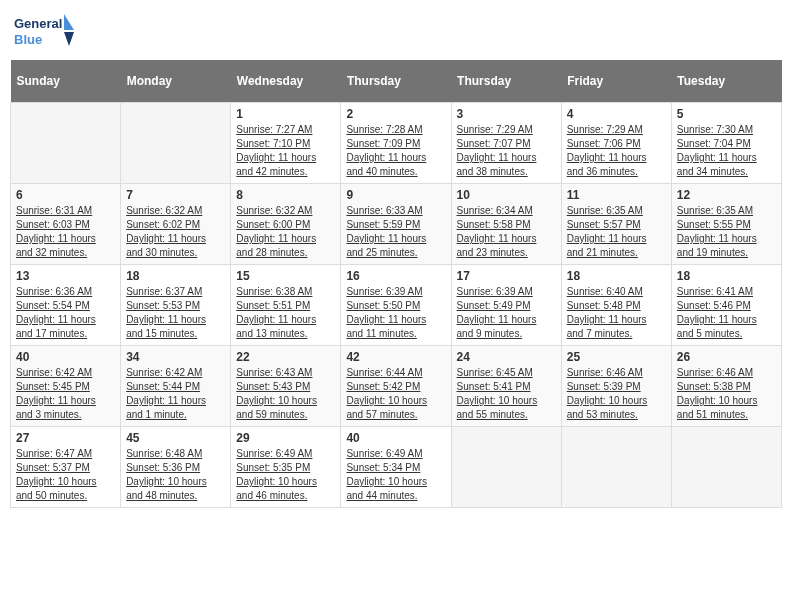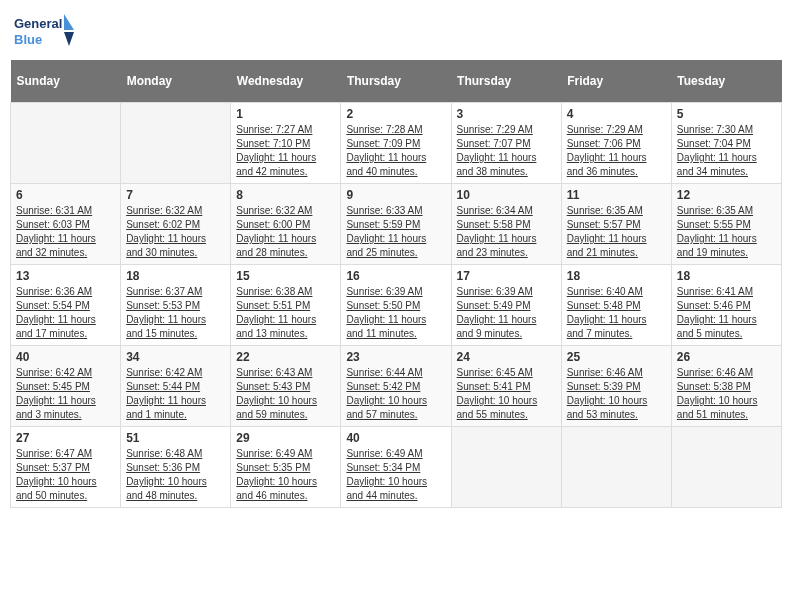--- a/index.html
+++ b/index.html
@@ -205,21 +205,21 @@
         </td>
         <td>
           <span class="day-num">34</span>
           <div class="day-info">Sunrise: 6:42 AM<br>Sunset: 5:44 PM<br>Daylight: 11 hours and 1 minute.</div>
         </td>
         <td>
           <span class="day-num">22</span>
           <div class="day-info">Sunrise: 6:43 AM<br>Sunset: 5:43 PM<br>Daylight: 10 hours and 59 minutes.</div>
         </td>
         <td>
-          <span class="day-num">23</span>
+          <span class="day-num">42</span>
           <div class="day-info">Sunrise: 6:44 AM<br>Sunset: 5:42 PM<br>Daylight: 10 hours and 57 minutes.</div>
         </td>
         <td>
           <span class="day-num">24</span>
           <div class="day-info">Sunrise: 6:45 AM<br>Sunset: 5:41 PM<br>Daylight: 10 hours and 55 minutes.</div>
         </td>
         <td>
           <span class="day-num">25</span>
           <div class="day-info">Sunrise: 6:46 AM<br>Sunset: 5:39 PM<br>Daylight: 10 hours and 53 minutes.</div>
         </td>
@@ -227,21 +227,21 @@
           <span class="day-num">26</span>
           <div class="day-info">Sunrise: 6:46 AM<br>Sunset: 5:38 PM<br>Daylight: 10 hours and 51 minutes.</div>
         </td>
       </tr>
       <tr>
         <td>
           <span class="day-num">27</span>
           <div class="day-info">Sunrise: 6:47 AM<br>Sunset: 5:37 PM<br>Daylight: 10 hours and 50 minutes.</div>
         </td>
         <td>
-          <span class="day-num">51</span>
+          <span class="day-num">45</span>
           <div class="day-info">Sunrise: 6:48 AM<br>Sunset: 5:36 PM<br>Daylight: 10 hours and 48 minutes.</div>
         </td>
         <td>
           <span class="day-num">29</span>
           <div class="day-info">Sunrise: 6:49 AM<br>Sunset: 5:35 PM<br>Daylight: 10 hours and 46 minutes.</div>
         </td>
         <td>
           <span class="day-num">40</span>
           <div class="day-info">Sunrise: 6:49 AM<br>Sunset: 5:34 PM<br>Daylight: 10 hours and 44 minutes.</div>
         </td>

